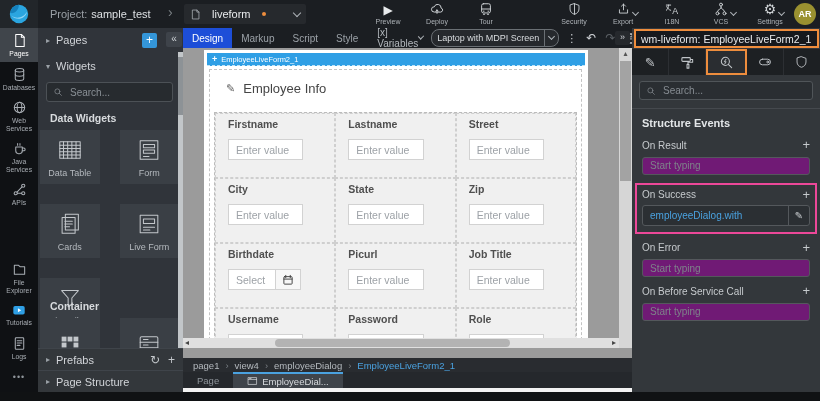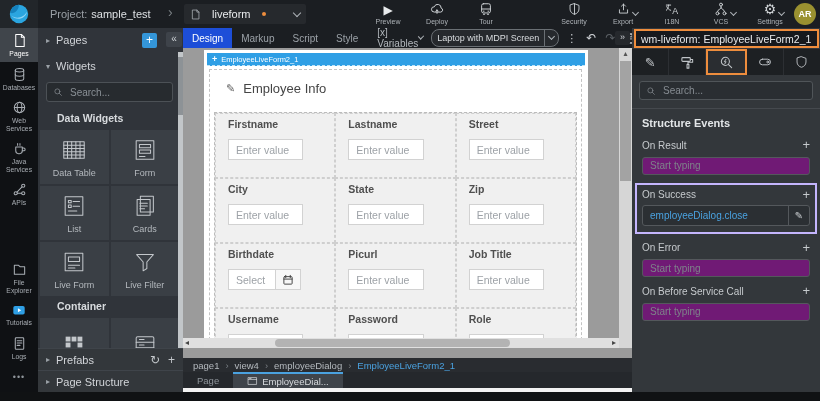--- a/index.html
+++ b/index.html
@@ -41,22 +41,22 @@
 
   
   .leftpanel{position:absolute;left:38px;top:28px;width:145px;height:364px;background:#30343a;overflow:hidden;}
   .lp-row{position:absolute;left:0;right:0;display:flex;align-items:center;gap:6px;padding:0 8px;box-sizing:border-box;color:#d2d5d9;font-size:11px;}
   .lp-caret{font-size:8px;color:#9ba1a7;}
   .plus-btn{width:15px;height:15px;background:#3496d9;border-radius:2px;color:#fff;font-size:12px;line-height:14px;text-align:center;}
   .lp-search{position:absolute;left:8px;right:10px;top:54px;height:20px;background:#272b2f;border:1px solid #4c5156;border-radius:3px;
              display:flex;align-items:center;gap:5px;padding:0 6px;box-sizing:border-box;color:#8a9096;}
   .lp-search input{flex:1;min-width:0;background:transparent;border:none;outline:none;color:#c6cacd;font-size:10px;font-family:inherit;}
   .lp-search input::placeholder{color:#8a9096;}
-  .sect-title{position:absolute;left:11px;right:0;padding:0 8px;font-size:10.5px;font-weight:bold;color:#d8dbde;display:flex;align-items:center;height:20px;}
-  .tiles{position:absolute;left:2px;right:4px;display:grid;grid-template-columns:1fr 1fr;gap:2px;}
+  .sect-title{position:absolute;left:4px;right:0;padding:0 8px;font-size:10.5px;font-weight:bold;color:#d8dbde;display:flex;align-items:center;height:20px;}
+  .tiles{position:absolute;left:2px;right:4px;display:grid;grid-template-columns:1fr 1fr;gap:20px;}
   .tile{height:54px;background:#3a3f45;display:flex;flex-direction:column;align-items:center;justify-content:center;gap:5px;color:#c3c7cb;}
   .tile .tlbl{font-size:9px;color:#b4b9be;}
   .lp-foot{position:absolute;left:0;right:0;height:22px;background:#33373b;border-top:1px solid #3f444a;display:flex;align-items:center;gap:6px;padding:0 8px;box-sizing:border-box;font-size:11px;color:#d2d5d9;}
   .lp-foot .tools{margin-left:auto;display:flex;gap:8px;color:#c3c7cb;font-size:12px;}
   .lp-scroll{position:absolute;right:0;top:24px;bottom:44px;width:5px;background:#c2c6c9;}
   .lp-scroll .thumb{position:absolute;top:5px;left:0;right:0;height:58px;background:#8d9296;}
   .collapse-btn{position:absolute;left:166px;top:32px;width:16px;height:15px;background:#3e434a;border-radius:2px;color:#ccd0d4;
                 font-size:10px;line-height:14px;text-align:center;z-index:5;}
 
   
@@ -122,21 +122,21 @@
   .rp-search input::placeholder{color:#868c92;}
   .rp-body{position:absolute;left:0;right:0;top:80px;bottom:0;border-top:1px solid #45494e;padding:6px 10px 0;box-sizing:border-box;}
   .rp-title{font-size:11px;font-weight:bold;color:#e3e6e8;margin:2px 0 10px;}
   .evt{margin-bottom:8px;}
   .evt-head{display:flex;align-items:center;justify-content:space-between;margin-bottom:4px;}
   .evt-head .el{font-size:10px;color:#c6cacd;}
   .evt-head .plus{font-size:13px;color:#c6cacd;line-height:12px;}
   .evt-input{width:100%;height:18px;background:#701a75;border:1px solid #54585c;border-radius:3px;padding:0 7px;box-sizing:border-box;
              font-size:10px;color:#c6cacd;font-family:inherit;outline:none;}
   .evt-input::placeholder{color:#7e838a;}
-  .evt.hl{border:2px solid #c4b5fd;padding:4px 5px 6px;margin:0 -7px 8px;}
+  .evt.hl{border:2px solid #ec4899;padding:4px 5px 6px;margin:0 -7px 8px;}
   .val-box{display:flex;align-items:stretch;height:19px;background:#2b2f33;border:1px solid #54585c;border-radius:3px;overflow:hidden;}
   .val-box .vtext{flex:1;display:flex;align-items:center;padding:0 7px;font-size:10px;color:#4aa2e0;}
   .val-box .edit{width:20px;display:flex;align-items:center;justify-content:center;border-left:1px solid #54585c;color:#c6cacd;font-size:10px;}
 
   .footerstrip{position:absolute;left:0;top:392px;width:820px;height:9px;background:#101214;}
 </style>
 </head>
 <body>
 
 <div class="app">
@@ -365,33 +365,20 @@
       <div class="tile">
         <span>
             <svg width="26" height="26" viewBox="0 0 28 28" class="ic" stroke-width="1.2">
               <rect x="4.5" y="4" width="19" height="20"></rect>
               <rect x="8" y="8" width="12" height="3.5"></rect>
               <rect x="8" y="14" width="12" height="3.5"></rect>
               <path d="M8 21h6"></path>
             </svg>
           </span>
         <span class="tlbl">Form</span>
-      </div>
-      <div class="tile">
-        <span>
-            <svg width="26" height="26" viewBox="0 0 28 28" class="ic" stroke-width="1.2">
-              <rect x="4.5" y="4" width="19" height="20"></rect>
-              <rect x="8" y="8" width="3" height="2.5"></rect>
-              <path d="M13 9.2h7"></path>
-              <rect x="8" y="13" width="3" height="2.5"></rect>
-              <path d="M13 14.2h7"></path>
-              <path d="M8 19.5h9"></path>
-            </svg>
-          </span>
-        <span class="tlbl">List</span>
       </div>
       <div class="tile">
         <span>
             <svg width="26" height="26" viewBox="0 0 28 28" class="ic" stroke-width="1.2">
               <rect x="9" y="3.5" width="14" height="17"></rect>
               <rect x="5.5" y="7" width="14" height="17"></rect>
               <path d="M8.5 11h8M8.5 14h8M8.5 17h5"></path>
             </svg>
           </span>
         <span class="tlbl">Cards</span>
@@ -660,21 +647,21 @@
         </div>
         <input class="evt-input" placeholder="Start typing" style="">
       </div>
 
       <div class="evt hl">
         <div class="evt-head">
           <span class="el">On Success</span>
           <span class="plus">+</span>
         </div>
         <div class="val-box">
-          <span class="vtext">employeeDialog.close</span>
+          <span class="vtext">employeeDialog.with</span>
           <span class="edit">✎</span>
         </div>
       </div>
 
       <div class="evt">
         <div class="evt-head">
           <span class="el">On Error</span>
           <span class="plus">+</span>
         </div>
         <input class="evt-input" placeholder="Start typing" style="">

